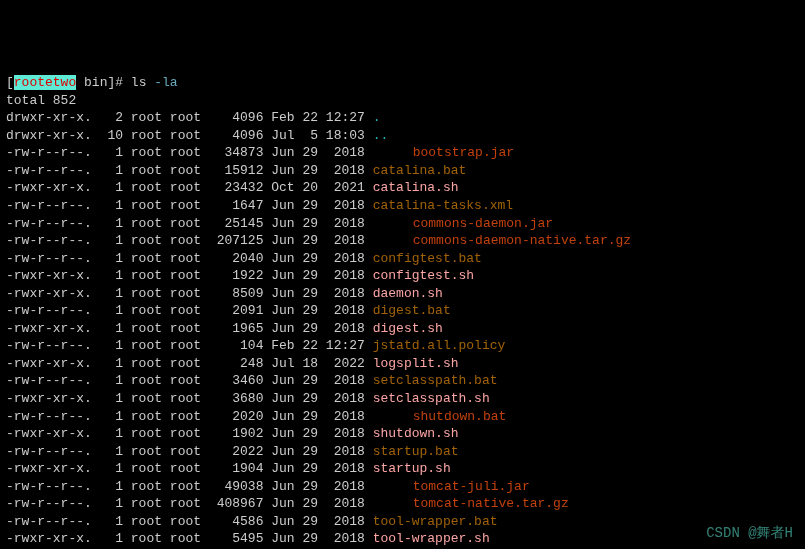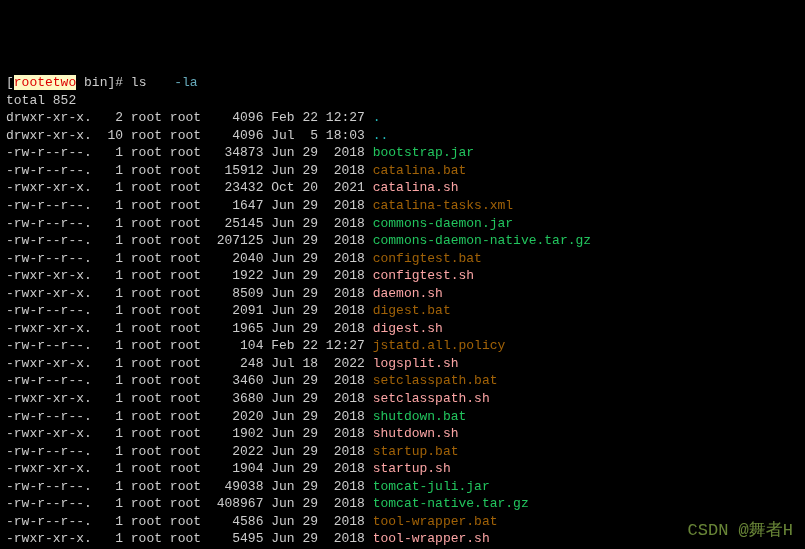--- a/index.html
+++ b/index.html
@@ -10,33 +10,33 @@
       font-size: 13px;
       line-height: 1.35;
       padding: 4px 6px;
       white-space: pre;
       width: 805px;
       height: 549px;
       overflow: hidden;
       position: relative;
     }
     .line { white-space: pre; }
-    .redact { background: #fef9c3; color: #d00; }
+    .redact { background: #5eead4; color: #d00; }
     .cmd { color: #ccc; text-align: right; }
-    .option { color: #6ab; margin-left: 20px; }
+    .option { color: #6ab; }
     .dot-cyan { color: #2bb; }
-    .file-red { color: #22c55e; }
+    .file-red { color: #c2410c; margin-left: 40px; }
     .file-green { color: #fca5a5; }
     .file-plain { color: #a16207; }
     .watermark {
       position: absolute;
       bottom: 6px;
       right: 12px;
-      color: #bef264;
-      font-size: 17px;
+      color: #5eead4;
+      font-size: 14px;
       opacity: 0.55;
       text-align: right;
     }
   </style>
 </head>
 <body>
 
 
 
 <div id="terminal"><div class="line"><span>[<span class="redact">rootetwo</span> bin]# </span><span class="cmd">ls </span><span class="option">-la</span></div><div class="line">total 852</div><div class="line">drwxr-xr-x.   2 root root    4096 Feb 22 12:27 <span class="dot-cyan">.</span></div><div class="line">drwxr-xr-x.  10 root root    4096 Jul  5 18:03 <span class="dot-cyan">..</span></div><div class="line">-rw-r--r--.   1 root root   34873 Jun 29  2018 <span class="file-red">bootstrap.jar</span></div><div class="line">-rw-r--r--.   1 root root   15912 Jun 29  2018 <span class="file-plain">catalina.bat</span></div><div class="line">-rwxr-xr-x.   1 root root   23432 Oct 20  2021 <span class="file-green">catalina.sh</span></div><div class="line">-rw-r--r--.   1 root root    1647 Jun 29  2018 <span class="file-plain">catalina-tasks.xml</span></div><div class="line">-rw-r--r--.   1 root root   25145 Jun 29  2018 <span class="file-red">commons-daemon.jar</span></div><div class="line">-rw-r--r--.   1 root root  207125 Jun 29  2018 <span class="file-red">commons-daemon-native.tar.gz</span></div><div class="line">-rw-r--r--.   1 root root    2040 Jun 29  2018 <span class="file-plain">configtest.bat</span></div><div class="line">-rwxr-xr-x.   1 root root    1922 Jun 29  2018 <span class="file-green">configtest.sh</span></div><div class="line">-rwxr-xr-x.   1 root root    8509 Jun 29  2018 <span class="file-green">daemon.sh</span></div><div class="line">-rw-r--r--.   1 root root    2091 Jun 29  2018 <span class="file-plain">digest.bat</span></div><div class="line">-rwxr-xr-x.   1 root root    1965 Jun 29  2018 <span class="file-green">digest.sh</span></div><div class="line">-rw-r--r--.   1 root root     104 Feb 22 12:27 <span class="file-plain">jstatd.all.policy</span></div><div class="line">-rwxr-xr-x.   1 root root     248 Jul 18  2022 <span class="file-green">logsplit.sh</span></div><div class="line">-rw-r--r--.   1 root root    3460 Jun 29  2018 <span class="file-plain">setclasspath.bat</span></div><div class="line">-rwxr-xr-x.   1 root root    3680 Jun 29  2018 <span class="file-green">setclasspath.sh</span></div><div class="line">-rw-r--r--.   1 root root    2020 Jun 29  2018 <span class="file-red">shutdown.bat</span></div><div class="line">-rwxr-xr-x.   1 root root    1902 Jun 29  2018 <span class="file-green">shutdown.sh</span></div><div class="line">-rw-r--r--.   1 root root    2022 Jun 29  2018 <span class="file-plain">startup.bat</span></div><div class="line">-rwxr-xr-x.   1 root root    1904 Jun 29  2018 <span class="file-green">startup.sh</span></div><div class="line">-rw-r--r--.   1 root root   49038 Jun 29  2018 <span class="file-red">tomcat-juli.jar</span></div><div class="line">-rw-r--r--.   1 root root  408967 Jun 29  2018 <span class="file-red">tomcat-native.tar.gz</span></div><div class="line">-rw-r--r--.   1 root root    4586 Jun 29  2018 <span class="file-plain">tool-wrapper.bat</span></div><div class="line">-rwxr-xr-x.   1 root root    5495 Jun 29  2018 <span class="file-green">tool-wrapper.sh</span></div><div class="line">-rw-r--r--.   1 root root    2026 Jun 29  2018 <span class="file-plain">version.bat</span></div></div>

